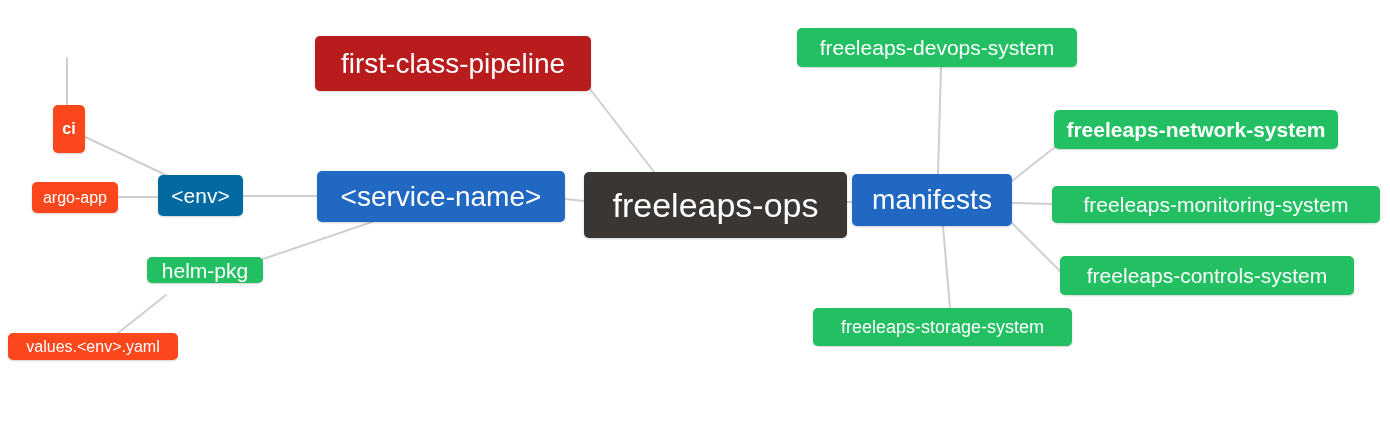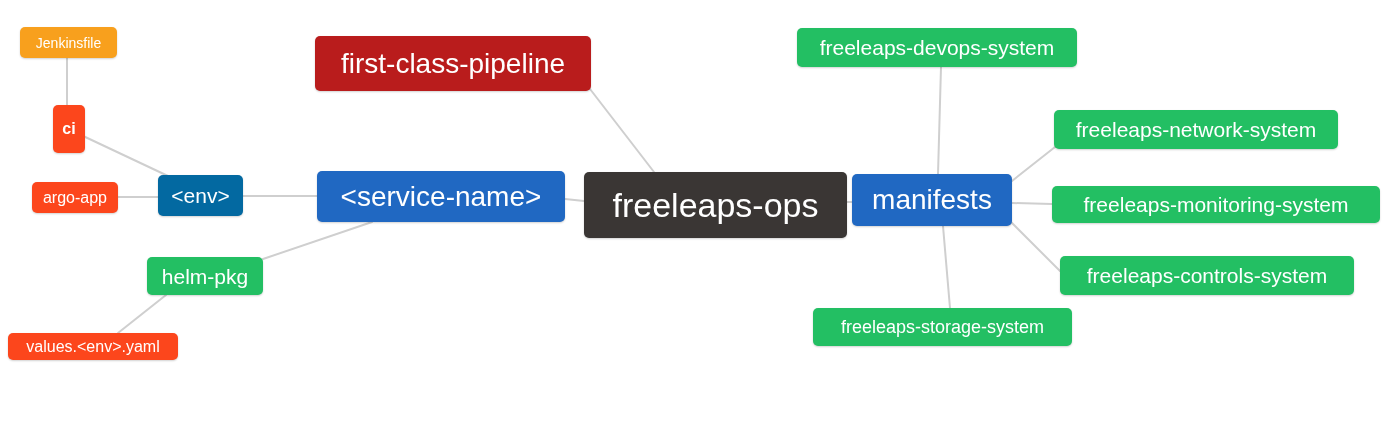--- a/index.html
+++ b/index.html
@@ -65,24 +65,23 @@
       <line x1="1012" y1="203" x2="1052" y2="204" stroke="#cfcfcf" stroke-width="2" stroke-linecap="round"></line>
       <line x1="1011" y1="222" x2="1060" y2="271" stroke="#cfcfcf" stroke-width="2" stroke-linecap="round"></line>
       <line x1="943" y1="226" x2="950" y2="308" stroke="#cfcfcf" stroke-width="2" stroke-linecap="round"></line>
     </svg>
   <div id="nodes">
       <div class="node" style="left: 584px; top: 172px; width: 263px; height: 66px; background: rgb(58, 54, 52); color: rgb(255, 255, 255); font-size: 34px; font-weight: 400;">freeleaps-ops</div>
       <div class="node" style="left: 315px; top: 36px; width: 276px; height: 55px; background: #b91c1c; color: rgb(255, 255, 255); font-size: 28px; font-weight: 400; text-align: center;">first-class-pipeline</div>
       <div class="node" style="left: 852px; top: 174px; width: 160px; height: 52px; background: rgb(32, 104, 194); color: rgb(255, 255, 255); font-size: 28px; font-weight: 400;">manifests</div>
       <div class="node" style="left: 317px; top: 171px; width: 248px; height: 51px; background: rgb(32, 104, 194); color: rgb(255, 255, 255); font-size: 28px; font-weight: 400;">&lt;service-name&gt;</div>
       <div class="node" style="left: 158px; top: 175px; width: 85px; height: 41px; background: #0369a1; color: rgb(255, 255, 255); font-size: 21px; font-weight: 400;">&lt;env&gt;</div>
-      <div class="node" style="left: 147px; top: 257px; width: 116px; height: 38px; background: rgb(35, 191, 99); color: rgb(255, 255, 255); font-size: 21px; font-weight: 400;">helm-pkg</div>
-      <div class="node" style="left: 20px; top: 27px; width: 97px; height: 31px; background: rgb(248, 160, 29); color: rgb(255, 255, 255); font-size: 14px; font-weight: 400;">Jenkinsfile</div>
+      <div class="node" style="left: 147px; top: 257px; width: 116px; height: 26px; background: rgb(35, 191, 99); color: rgb(255, 255, 255); font-size: 21px; font-weight: 400;">helm-pkg</div>
       <div class="node" style="left: 53px; top: 105px; width: 32px; height: 48px; background: rgb(252, 70, 28); color: rgb(255, 255, 255); font-size: 16px; font-weight: 700;">ci</div>
       <div class="node" style="left: 32px; top: 182px; width: 86px; height: 31px; background: rgb(252, 70, 28); color: rgb(255, 255, 255); font-size: 16px; font-weight: 400;">argo-app</div>
       <div class="node" style="left: 8px; top: 333px; width: 170px; height: 27px; background: rgb(252, 70, 28); color: rgb(255, 255, 255); font-size: 16px; font-weight: 400;">values.&lt;env&gt;.yaml</div>
       <div class="node" style="left: 797px; top: 28px; width: 280px; height: 39px; background: rgb(35, 191, 99); color: rgb(255, 255, 255); font-size: 21px; font-weight: 400;">freeleaps-devops-system</div>
-      <div class="node" style="left: 1054px; top: 110px; width: 284px; height: 39px; background: rgb(35, 191, 99); color: rgb(255, 255, 255); font-size: 21px; font-weight: 400;">freeleaps-network-system</div>
+      <div class="node" style="left: 1054px; top: 110px; width: 284px; height: 39px; background: rgb(35, 191, 99); color: rgb(255, 255, 255); font-size: 21px; font-weight: 700;">freeleaps-network-system</div>
       <div class="node" style="left: 1052px; top: 186px; width: 328px; height: 37px; background: rgb(35, 191, 99); color: rgb(255, 255, 255); font-size: 21px; font-weight: 400;">freeleaps-monitoring-system</div>
       <div class="node" style="left: 1060px; top: 256px; width: 294px; height: 39px; background: rgb(35, 191, 99); color: rgb(255, 255, 255); font-size: 21px; font-weight: 400;">freeleaps-controls-system</div>
       <div class="node" style="left: 813px; top: 308px; width: 259px; height: 38px; background: rgb(35, 191, 99); color: rgb(255, 255, 255); font-size: 18px; font-weight: 400; text-align: right;">freeleaps-storage-system</div>
     </div>
 </div>
 
 </body></html>

